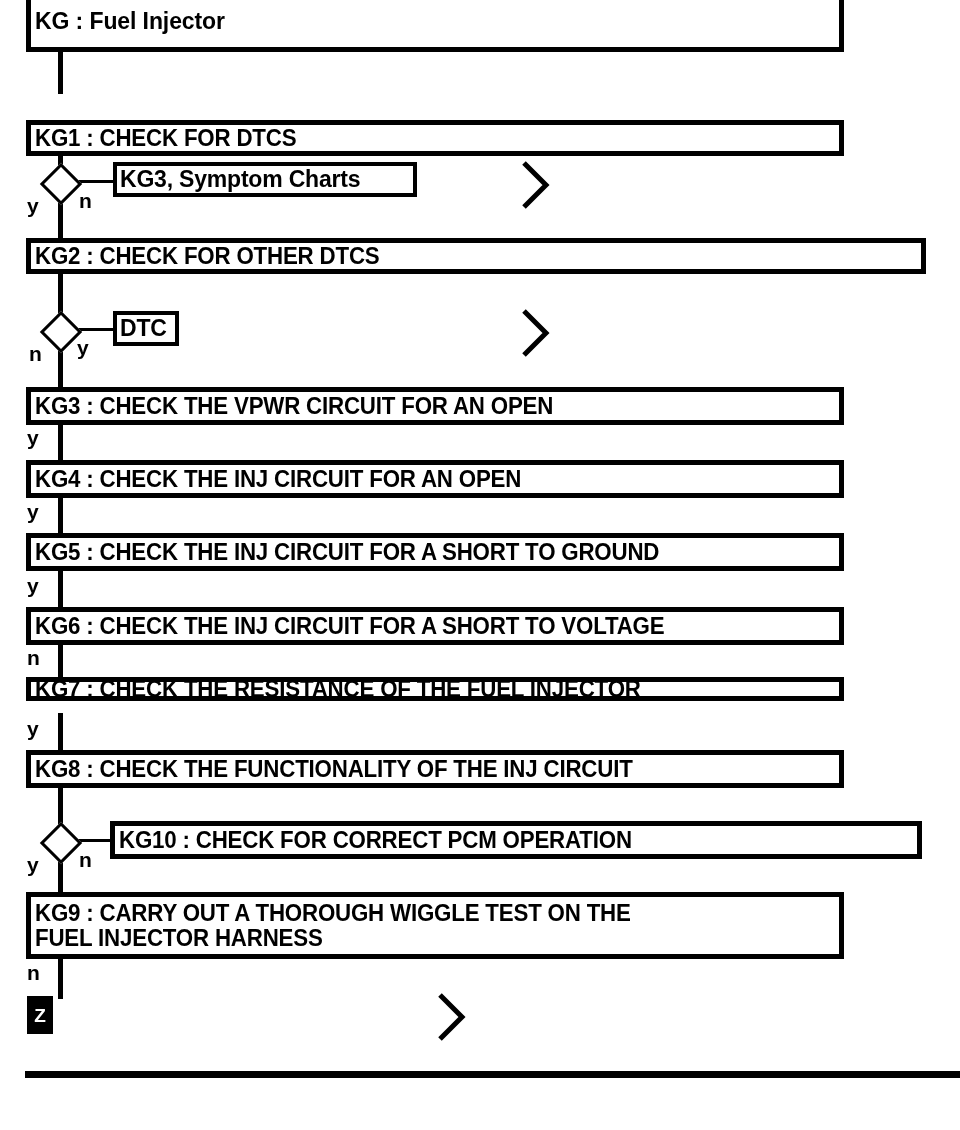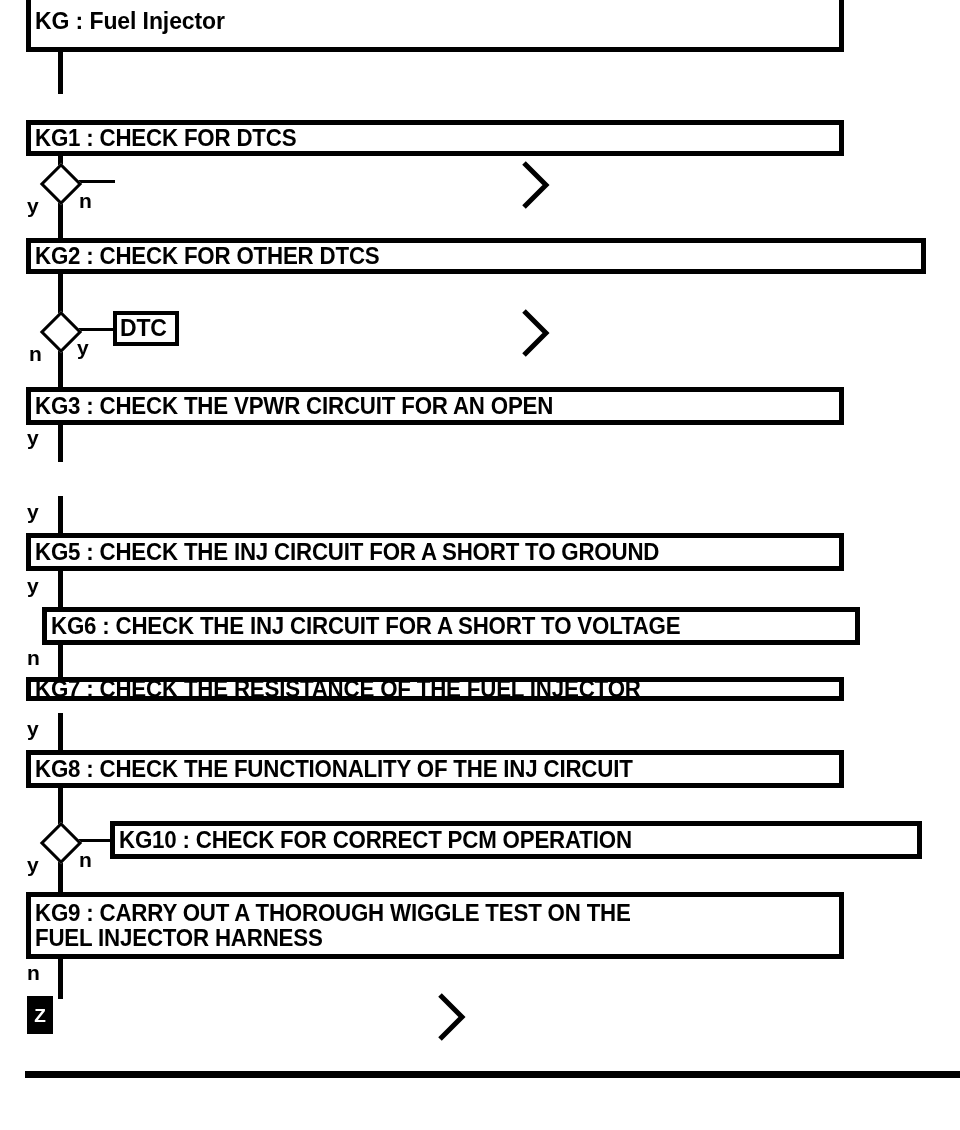--- a/index.html
+++ b/index.html
@@ -159,46 +159,52 @@
   </div>
 
   <div class="proc-box" style="left:26px; top:238px; width:900px; height:36px;align-items:flex-end;">
     <span class="txt">KG2 : CHECK FOR OTHER DTCS</span>
   </div>
 
   <div class="proc-box" style="left:26px; top:387px; width:818px; height:38px;">
     <span class="txt">KG3 : CHECK THE VPWR CIRCUIT FOR AN OPEN</span>
   </div>
 
+  <div class="proc-box" style="left:26px; top:460px; width:818px; height:38px;">
+    <span class="txt">KG4 : CHECK THE INJ CIRCUIT FOR AN OPEN</span>
+  </div>
 
   <div class="proc-box" style="left:26px; top:533px; width:818px; height:38px;text-align:right;">
     <span class="txt">KG5 : CHECK THE INJ CIRCUIT FOR A SHORT TO GROUND</span>
   </div>
 
-  <div class="proc-box" style="left:26px; top:607px; width:818px; height:38px;margin-left:16px;">
+  <div class="proc-box" style="left:26px; top:607px; width:818px; height:38px;">
     <span class="txt">KG6 : CHECK THE INJ CIRCUIT FOR A SHORT TO VOLTAGE</span>
   </div>
 
   <div class="proc-box" style="left:26px; top:677px; width:818px; height:24px;">
     <span class="txt">KG7 : CHECK THE RESISTANCE OF THE FUEL INJECTOR</span>
   </div>
 
   <div class="proc-box" style="left:26px; top:750px; width:818px; height:38px;">
     <span class="txt">KG8 : CHECK THE FUNCTIONALITY OF THE INJ CIRCUIT</span>
   </div>
 
   <div class="proc-box" style="left:110px; top:821px; width:812px; height:38px;">
     <span class="txt">KG10 : CHECK FOR CORRECT PCM OPERATION</span>
   </div>
 
   <div class="proc-box" style="left:26px; top:892px; width:818px; height:67px; align-items:flex-start; padding-top:4px;">
     <span class="txt">KG9 : CARRY OUT A THOROUGH WIGGLE TEST ON THE
 FUEL INJECTOR HARNESS</span>
   </div>
 
+  <div class="side-box" style="left:113px; top:162px; width:304px; height:35px;">
+    <span class="txt">KG3, Symptom Charts</span>
+  </div>
 
   <div class="side-box" style="left:113px; top:311px; width:66px; height:35px;">
     <span class="txt">DTC</span>
   </div>
 
   <div class="term-box" style="left:27px; top:996px; width:26px; height:38px;">
     <span class="txt">Z</span>
   </div>
 
   <div class="diamond" style="left:46px; top:169px;"></div>

